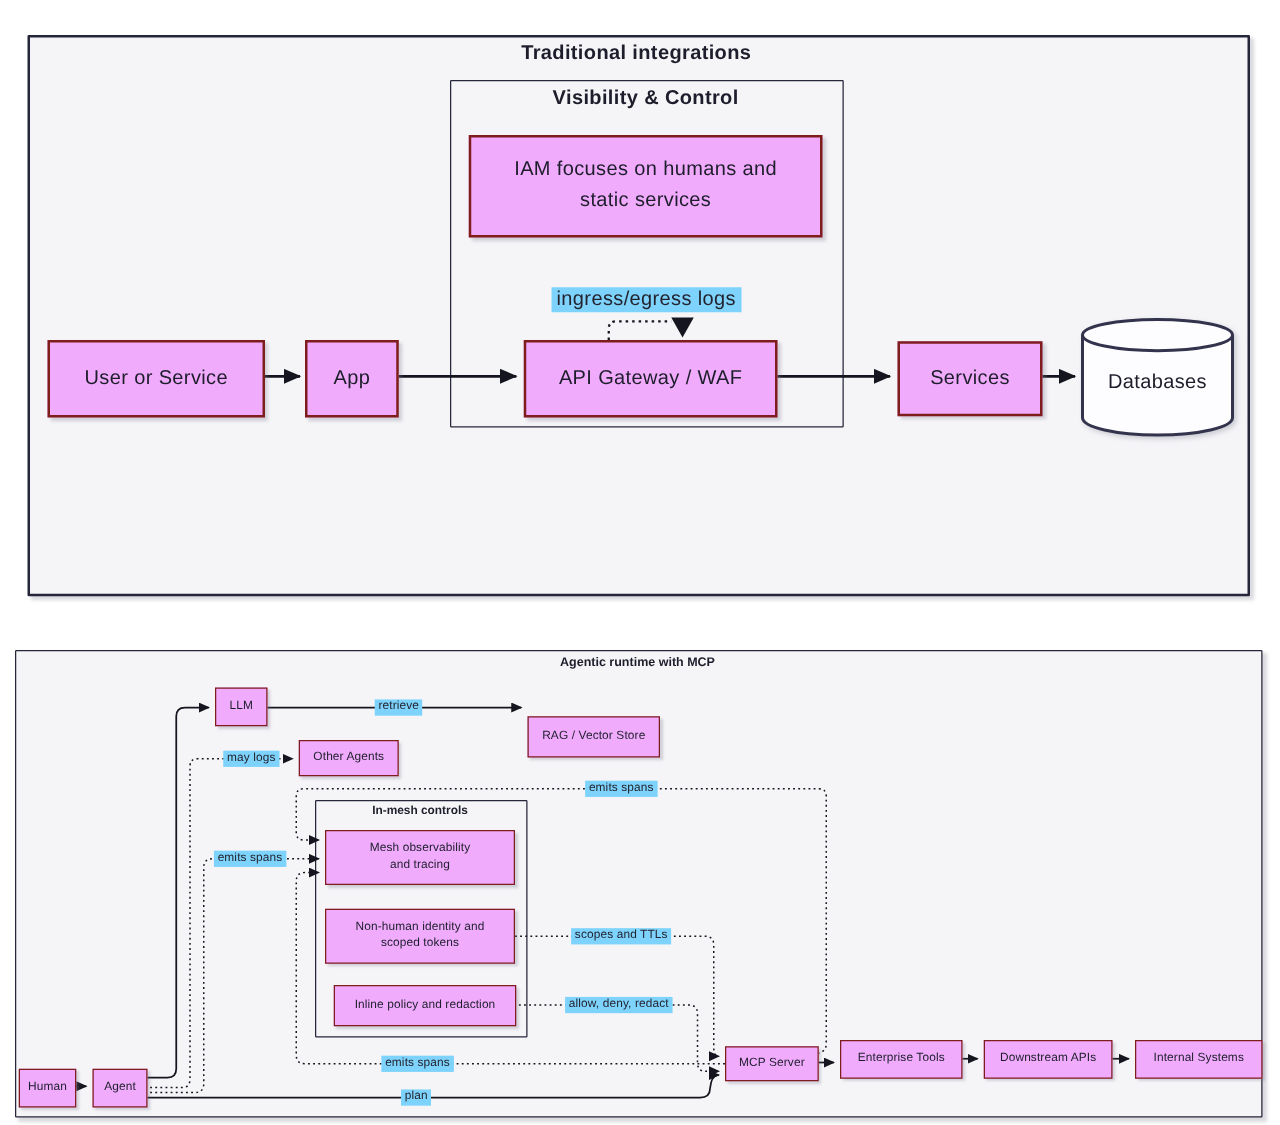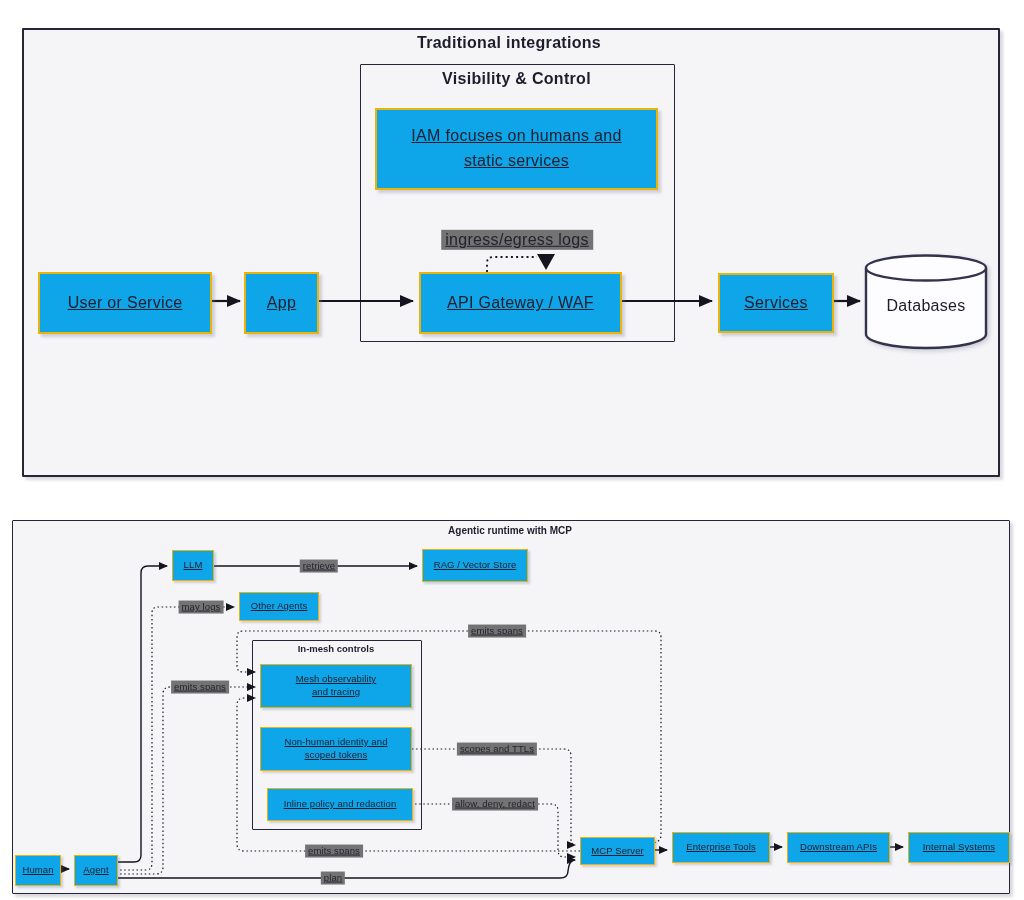--- a/index.html
+++ b/index.html
@@ -10,30 +10,30 @@
   }
   .panel{
     position:absolute;background:#f5f5f8;border:2px solid #26263a;border-radius:1px;
     box-shadow:3px 3px 3px rgba(120,120,140,.28);
   }
   .subgraph{
     position:absolute;background:transparent;border:1.5px solid #26263a;border-radius:1px;
   }
   .ptitle{position:absolute;left:0;right:0;text-align:center;font-weight:700;}
   .node{
-    position:absolute;background:#0ea5e9;border:2px solid #eab308;
+    position:absolute;background:#f0abfc;border:2px solid #7f1d1d;
     display:flex;align-items:center;justify-content:center;text-align:center;
-    box-shadow:2.5px 2.5px 2.5px rgba(120,120,140,.30);line-height:1.35;text-decoration:underline;
+    box-shadow:2.5px 2.5px 2.5px rgba(120,120,140,.30);line-height:1.35;
   }
   .top-text{font-size:16px;letter-spacing:.3px;}
   .bot-text{font-size:9.5px;letter-spacing:.1px;}
   .node.bot{border-width:1.5px;box-shadow:2px 2px 2px rgba(120,120,140,.30);}
   .elabel{
-    position:absolute;transform:translate(-50%,-50%);background:#737373;color:#23232f;
-    padding:1px 3px;white-space:nowrap;z-index:6;line-height:1.15;text-decoration:underline;
+    position:absolute;transform:translate(-50%,-50%);background:#7dd3fc;color:#23232f;
+    padding:1px 3px;white-space:nowrap;z-index:6;line-height:1.15;
   }
   .elabel.top-text{padding:1px 4px;}
   #edges{position:absolute;left:0;top:0;z-index:4;pointer-events:none;}
   .node,.elabel{z-index:5;}
   .solidE{stroke:#15151f;fill:none;}
   .dotE{stroke:#15151f;fill:none;}
   marker path, .ah{fill:#15151f;stroke:none;}
   #db-node{position:absolute;z-index:5;filter:drop-shadow(2.5px 2.5px 2px rgba(120,120,140,.35));}
   #db-label{position:absolute;z-index:6;text-align:center;}
 </style>
@@ -94,21 +94,21 @@
 
 <div class="elabel top-text" style="left:517px;top:240px;font-size:16px;">ingress/egress logs</div>
 
 <div class="panel" style="left:12px;top:520px;width:996px;height:372px;border-width:1.5px;"></div>
 <div class="ptitle" style="left:12px;width:996px;top:525px;font-size:10px;">Agentic runtime with MCP</div>
 
 <div class="subgraph" style="left:252px;top:640px;width:168px;height:188px;border-width:1.2px;"></div>
 <div class="ptitle" style="left:252px;width:168px;top:643px;font-size:9.5px;">In-mesh controls</div>
 
 <div class="node bot bot-text" style="left:172px;top:550px;width:40px;height:29px;">LLM</div>
-<div class="node bot bot-text" style="left:422px;top:549px;width:104px;height:31px;">RAG / Vector Store</div>
+<div class="node bot bot-text" style="left:422px;top:573px;width:104px;height:31px;">RAG / Vector Store</div>
 <div class="node bot bot-text" style="left:239px;top:592px;width:78px;height:27px;">Other Agents</div>
 <div class="node bot bot-text" style="left:260px;top:664px;width:152px;height:44px;padding:0 34px;box-sizing:border-box;">Mesh observability and tracing</div>
 <div class="node bot bot-text" style="left:260px;top:727px;width:152px;height:44px;padding:18px 18px;box-sizing:border-box;">Non-human identity and scoped tokens</div>
 <div class="node bot bot-text" style="left:267px;top:788px;width:144px;height:31px;">Inline policy and redaction</div>
 <div class="node bot bot-text" style="left:15px;top:855px;width:44px;height:29px;">Human</div>
 <div class="node bot bot-text" style="left:74px;top:855px;width:42px;height:29px;">Agent</div>
 <div class="node bot bot-text" style="left:580px;top:837px;width:73px;height:26px;">MCP Server</div>
 <div class="node bot bot-text" style="left:672px;top:832px;width:96px;height:29px;">Enterprise Tools</div>
 <div class="node bot bot-text" style="left:787px;top:832px;width:101px;height:29px;">Downstream APIs</div>
 <div class="node bot bot-text" style="left:908px;top:832px;width:100px;height:29px;">Internal Systems</div>

